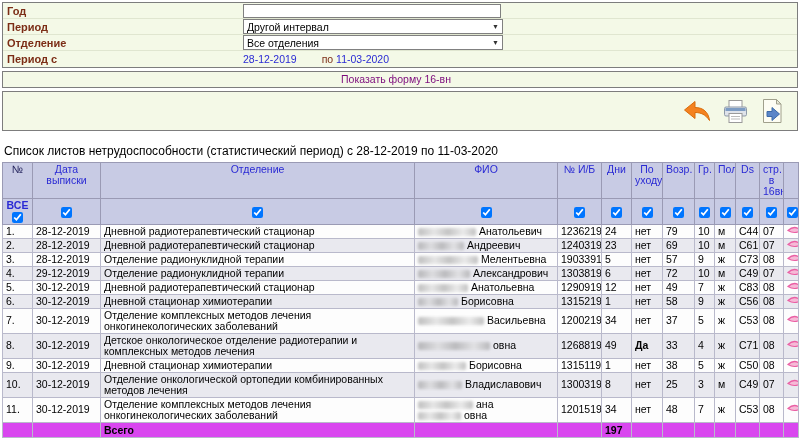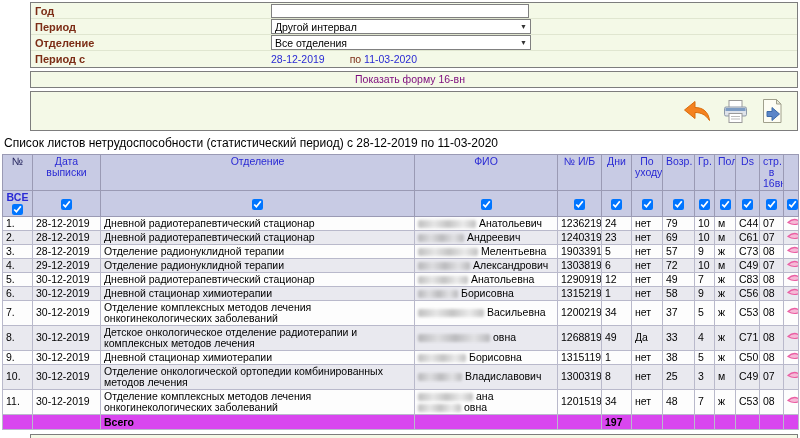--- a/index.html
+++ b/index.html
@@ -7,21 +7,20 @@
   body {
     font-family: "Liberation Sans", sans-serif;
     font-size: 11px;
     color: #000;
     padding: 2px;
   }
   .panel {
     background: #f4f9e7;
     border: 1px solid #7d7d7d;
     margin-bottom: 3px;
-    margin-left: 28px;
   }
   
   .form-row {
     display: flex;
     align-items: center;
     height: 16px;
     padding: 0 4px;
   }
   .form-row.sep { border-bottom: 1px solid #e0e6d0; }
   .form-label {
@@ -67,21 +66,21 @@
     gap: 11px;
     padding: 6px 13px 6px 0;
     min-height: 40px;
   }
   .toolbar.small { min-height: 36px; }
   .tool-btn { cursor: pointer; line-height: 0; }
   
   .list-title {
     font-size: 12px;
     color: #000;
-    margin: 5px 0 4px 2px;
+    margin: 13px 0 4px 2px;
   }
   
   table.lnlist {
     border-collapse: collapse;
     table-layout: fixed;
     width: 796px;
     font-size: 10.5px;
     margin-bottom: 4px;
   }
   table.lnlist th, table.lnlist td {
@@ -118,21 +117,21 @@
     height: 14px;
     border-color: #b9b9cb;
   }
   tr.data.alt td { background: #e9e9ef; }
   tr.total td {
     background: #d946ef;
     font-weight: bold;
     height: 14px;
     border-color: #b9b9cb;
   }
-  .bold { font-weight: normal; }
+  .bold { font-weight: bold; }
   .smudge {
     display: inline-block;
     height: 8px;
     border-radius: 2px;
     margin-right: 3px;
     vertical-align: middle;
     background: linear-gradient(90deg,#8c8c8c,#d4d4d4 28%,#969696 52%,#dcdcdc 78%,#8f8f8f);
     filter: blur(1.5px);
     opacity: .55;
   }

